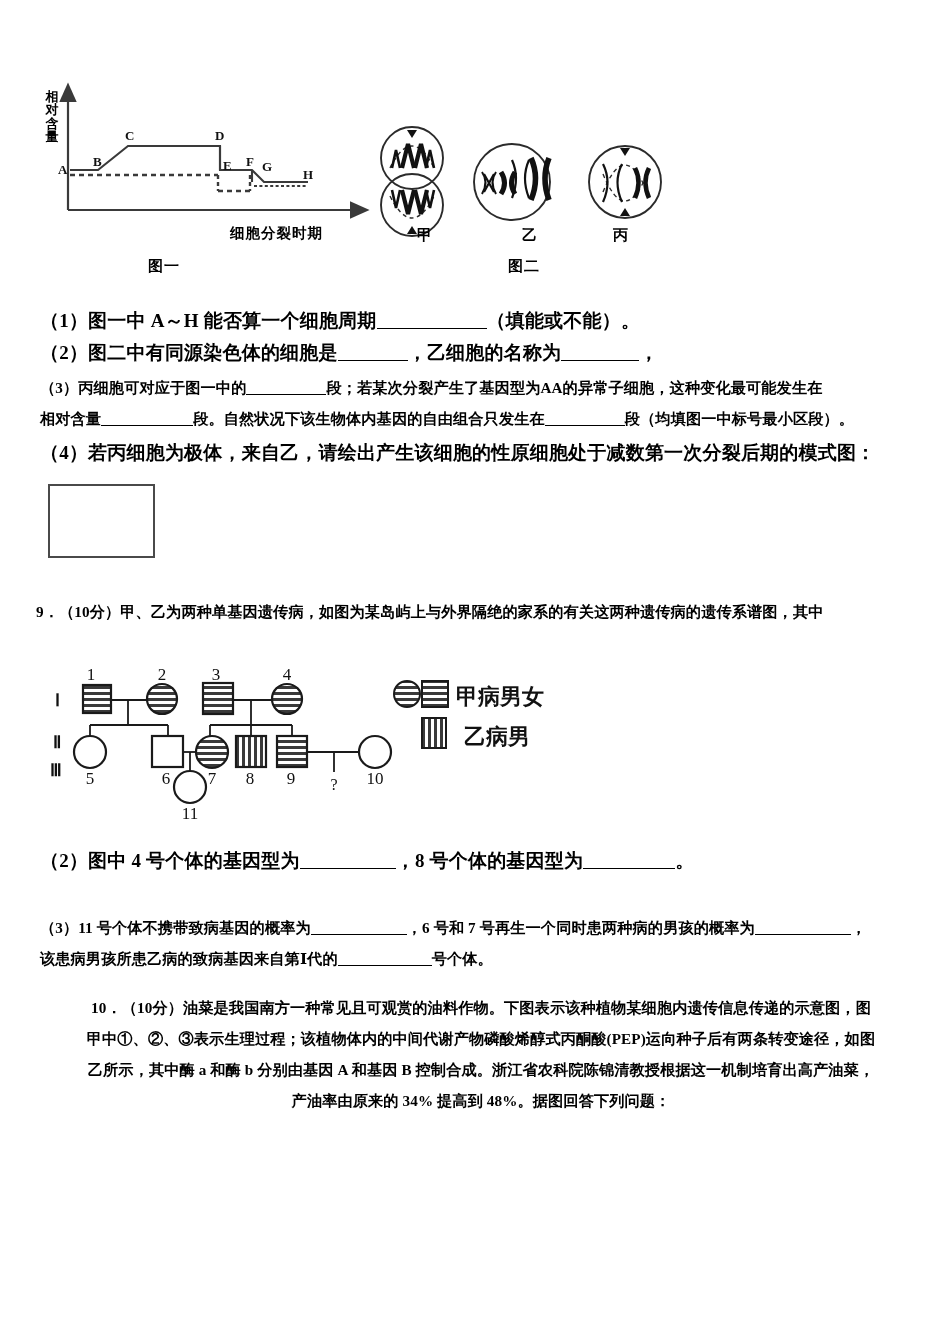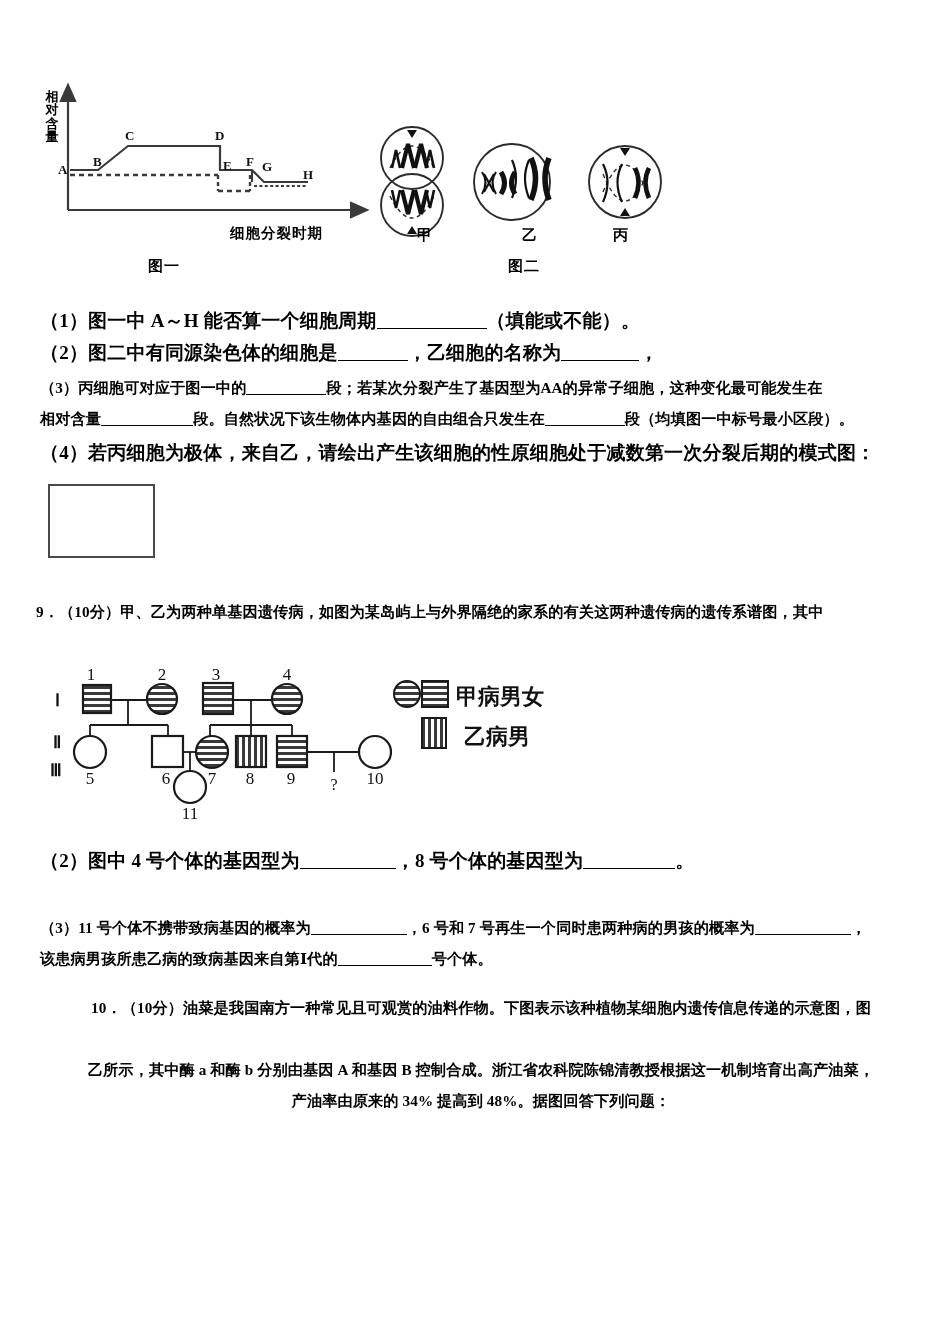--- a/index.html
+++ b/index.html
@@ -301,18 +301,18 @@
     <span>（2）图中 4 号个体的基因型为</span><span class="blank" style="width:96px"></span><span>，8 号个体的基因型为</span><span class="blank" style="width:92px"></span><span>。</span>
   </div>
 
   <div class="qpara" id="q9-3">
     <span>（3）11 号个体不携带致病基因的概率为</span><span class="blank" style="width:96px"></span><span>，6 号和 7 号再生一个同时患两种病的男孩的概率为</span><span class="blank" style="width:96px"></span><span>，</span><br>
     <span>该患病男孩所患乙病的致病基因来自第Ⅰ代的</span><span class="blank" style="width:94px"></span><span>号个体。</span>
   </div>
 
   <div class="qpara" id="q10-stem">
     <span>10．</span><span>（10分）</span><span>油菜是我国南方一种常见且可观赏的油料作物。下图表示该种植物某细胞内遗传信息传递的示意图，图</span><br>
-    <br>
+    <span>甲中①、②、③表示生理过程；该植物体内的中间代谢产物磷酸烯醇式丙酮酸(PEP)运向种子后有两条转变途径，如图</span><br>
     <span>乙所示，其中酶 a 和酶 b 分别由基因 A 和基因 B 控制合成。浙江省农科院陈锦清教授根据这一机制培育出高产油菜，</span><br>
     <span>产油率由原来的 34% 提高到 48%。据图回答下列问题：</span>
   </div>
 
 </div>
 
 </body></html>

